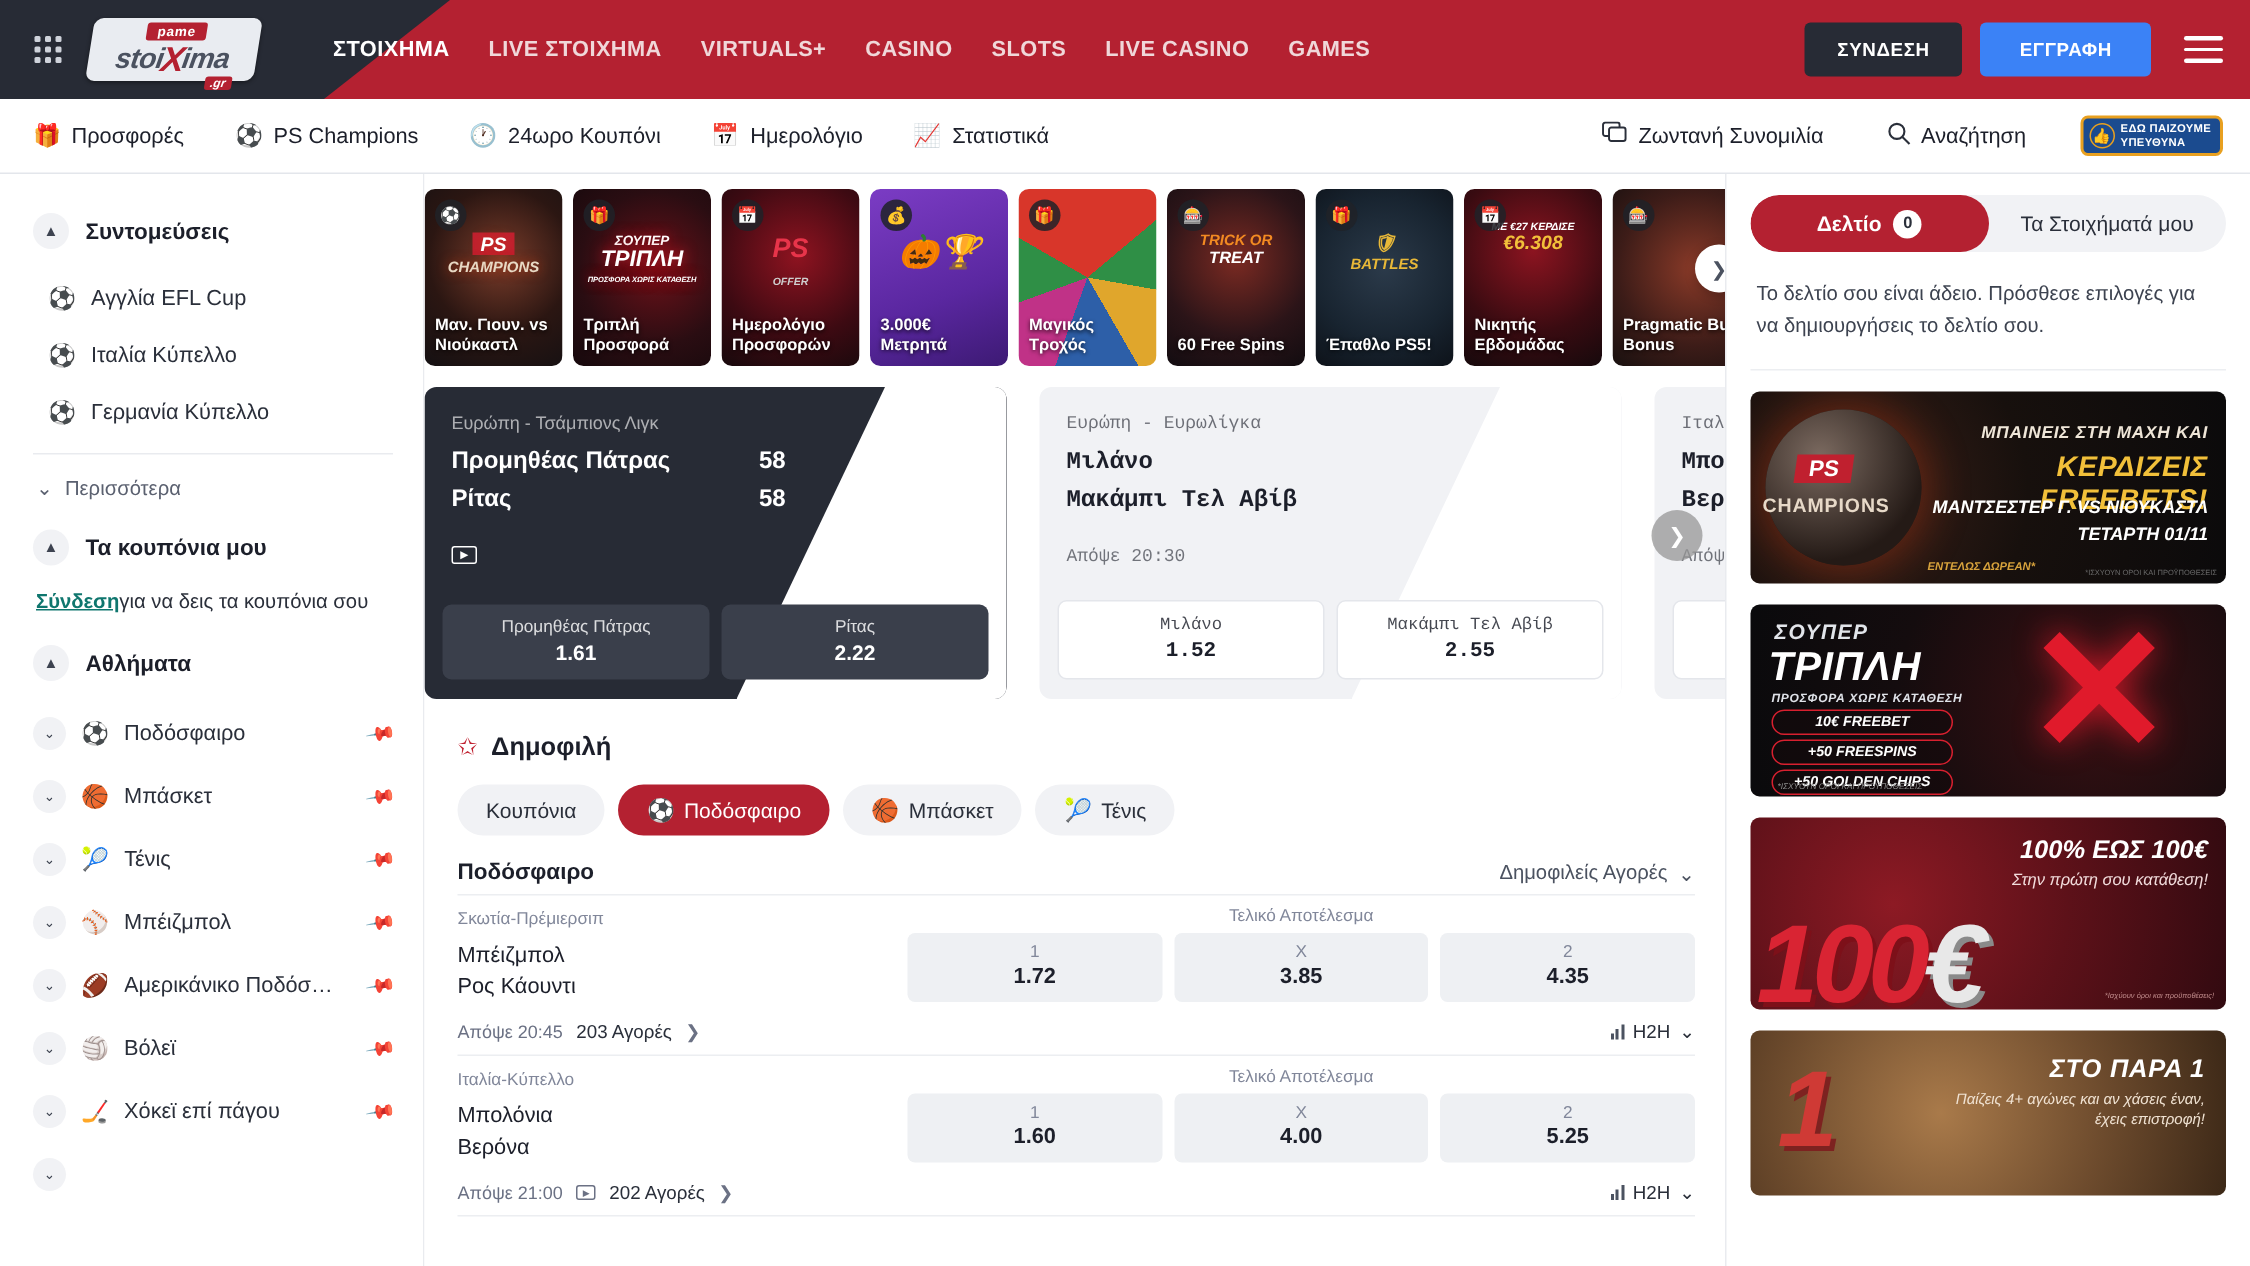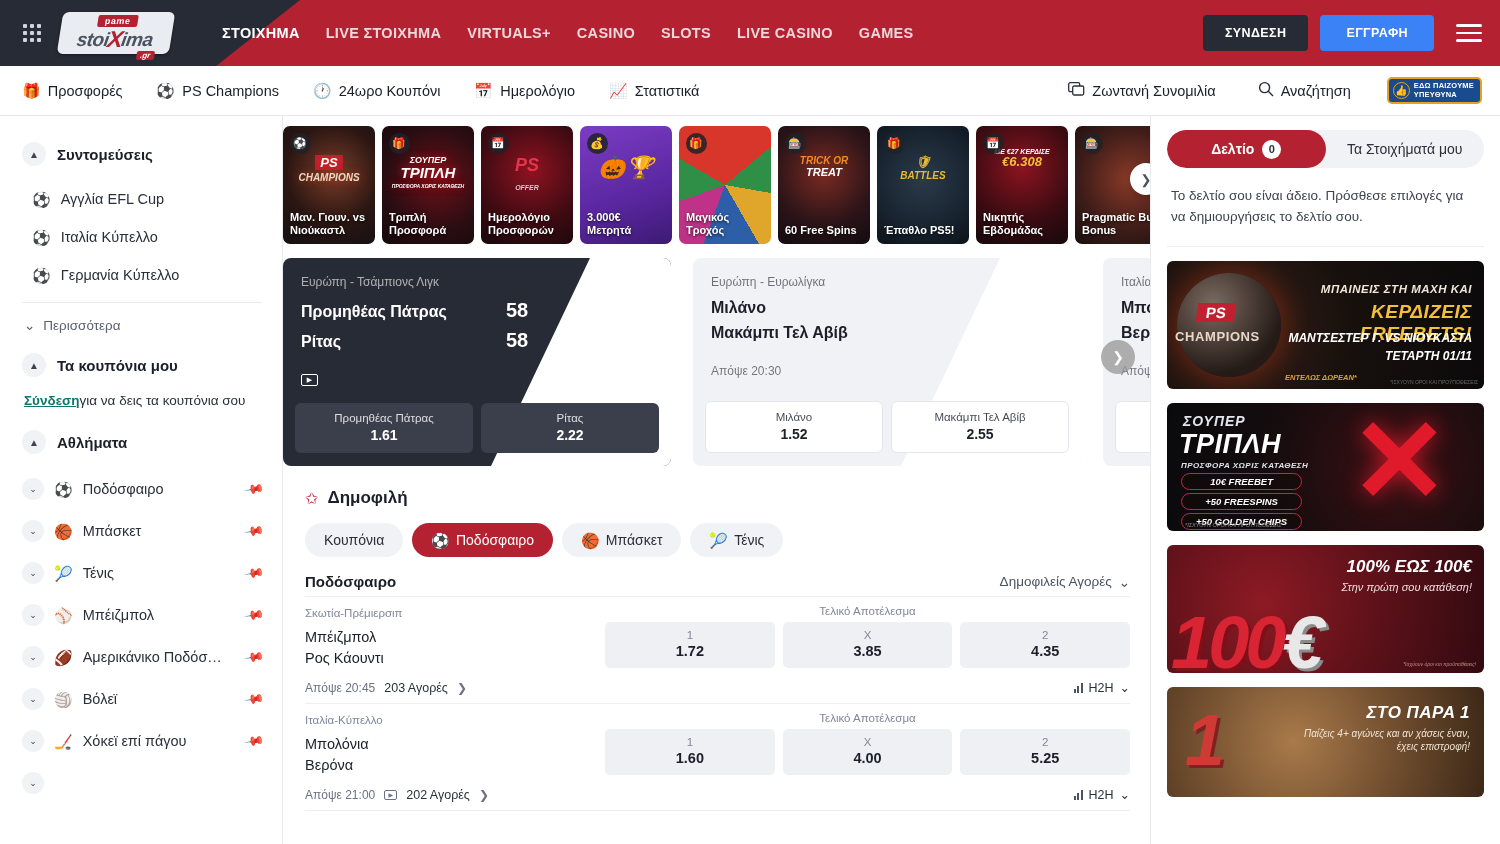--- a/index.html
+++ b/index.html
@@ -230,36 +230,36 @@
   
   .featured-wrap { position: relative; margin-top: 8px; padding-left: 0; }
   .featured { display: flex; gap: 22px; }
   .fcard {
     position: relative;
     width: 388px; flex: 0 0 388px; height: 208px;
     border-radius: 8px; overflow: hidden;
     padding: 17px 18px 0 18px;
     cursor: pointer;
   }
-  .fcard.light { background: #f1f2f5; color: #1c1f2a; }
+  .fcard.light { background: #f1f2f5; color: #1c1f2a; font-family: Liberation Mono, monospace; }
   .fcard.dark { background: #272b35; color: #fff; }
   .fcard .slant {
     position: absolute; top: 0; right: 0; bottom: 0; width: 180px;
     background: #fff;
     clip-path: polygon(55% 0, 100% 0, 100% 100%, 0 100%);
   }
   .fcard.light .slant { background: #fff; }
   .fleague { font-size: 12px; opacity: .62; margin-bottom: 10px; position: relative; z-index: 2; }
   .fteams { position: relative; z-index: 2; }
   .fteam-row {
     display: flex; align-items: baseline;
     font-size: 16px; font-weight: bold; margin-bottom: 7px;
   }
   .fteam-name { width: 205px; }
-  .fscore { font-size: 20px; font-weight: bold; }
+  .fscore { font-size: 16px; font-weight: bold; }
   .ftime { font-size: 12px; opacity: .6; margin-top: 22px; position: relative; z-index: 2; }
   .fstream {
     margin-top: 22px; position: relative; z-index: 2;
     width: 17px; height: 12px; border: 1.5px solid currentColor; border-radius: 2px;
     display: flex; align-items: center; justify-content: center; font-size: 7px;
   }
   .fodds {
     position: absolute; left: 12px; right: 12px; bottom: 13px;
     display: flex; gap: 8px; z-index: 3;
   }

